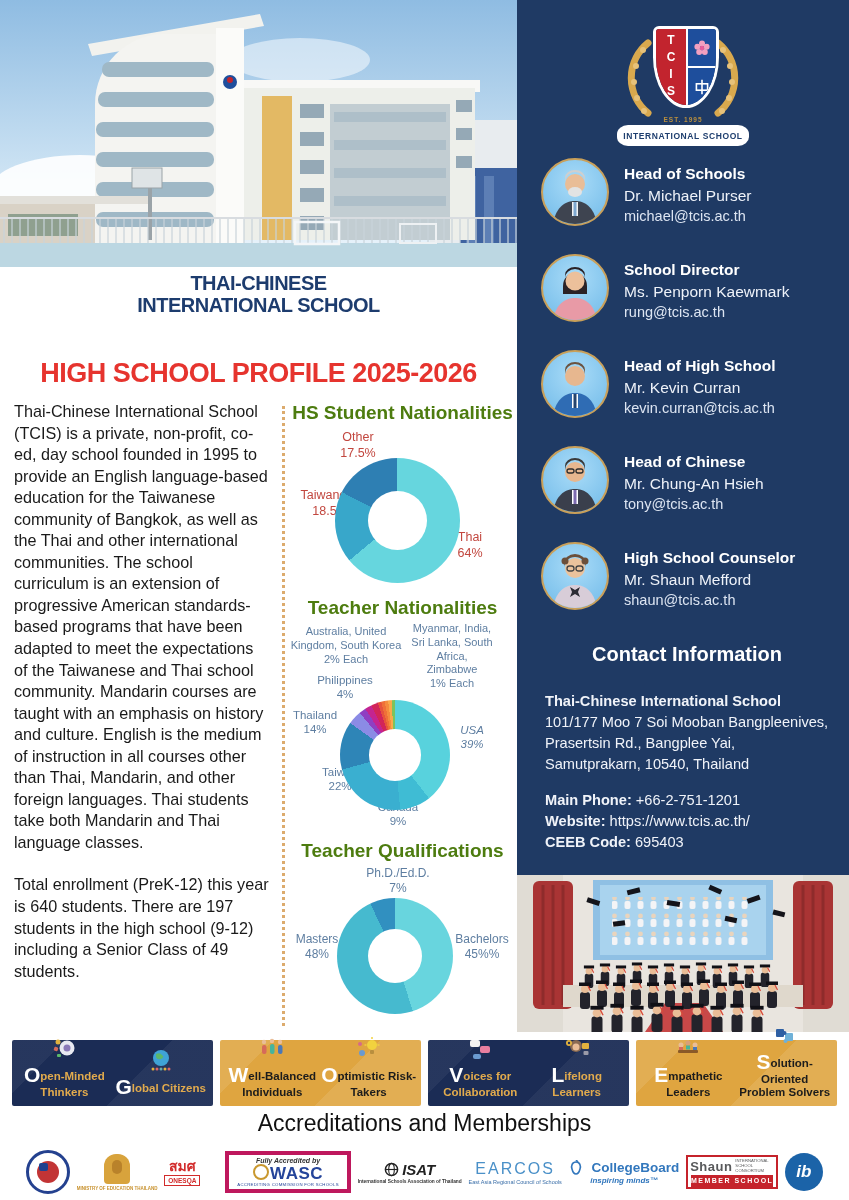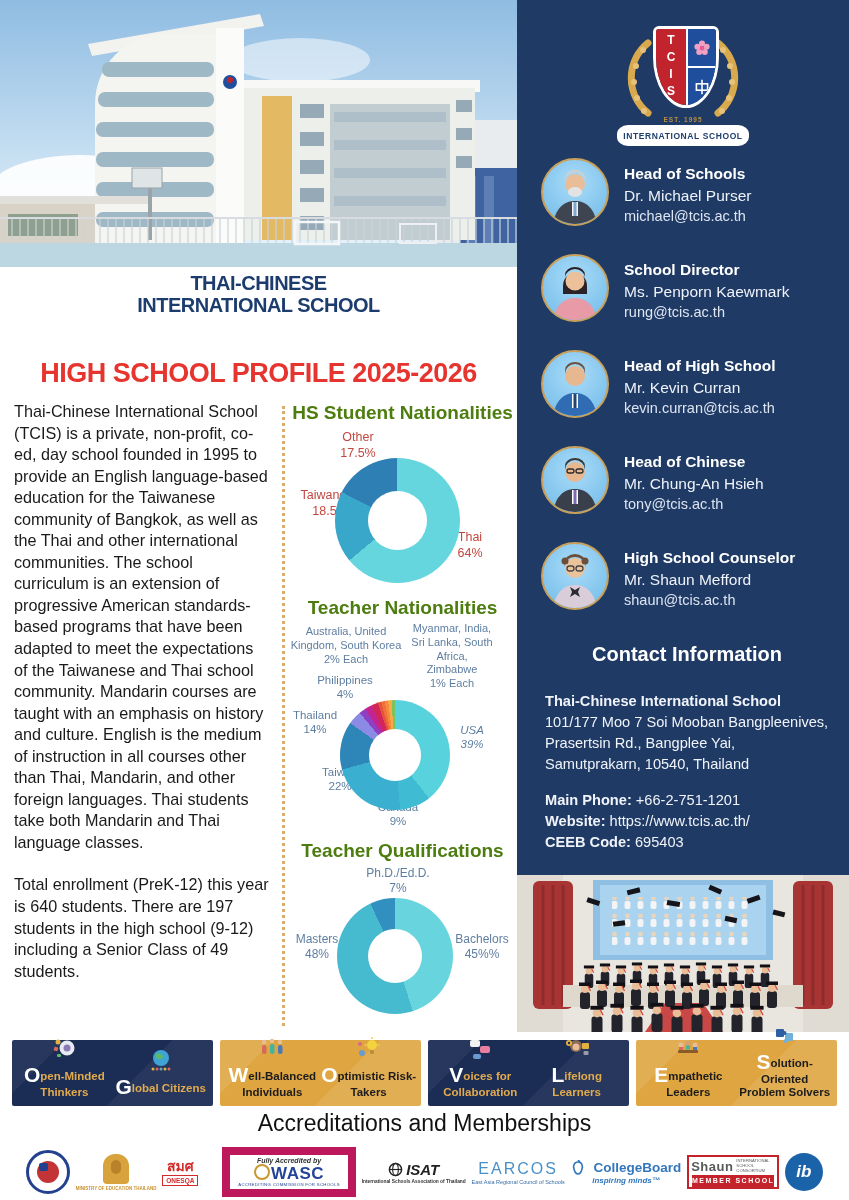--- a/index.html
+++ b/index.html
@@ -80,21 +80,21 @@
   .lg{display:flex;flex-direction:column;align-items:center;justify-content:center;text-align:center;}
   .seal{width:38px;height:38px;border-radius:50%;border:3px solid #24418f;background:#fff;
         display:flex;align-items:center;justify-content:center;}
   .seal .inner{width:22px;height:22px;border-radius:50%;background:#c23435;position:relative;}
   .seal .inner::after{content:"";position:absolute;left:2px;top:2px;width:9px;height:8px;background:#20418f;border-radius:2px;}
   .moe{width:26px;height:30px;background:#d8a33c;border-radius:12px 12px 4px 4px;position:relative;}
   .moe::after{content:"";position:absolute;left:8px;top:6px;width:10px;height:14px;background:#b9822a;border-radius:6px;}
   .moe-cap{font-size:4.5px;color:#c8922f;font-weight:700;margin-top:2px;}
   .onesqa-main{color:#d22b2b;font-weight:800;font-size:14px;line-height:1;}
   .onesqa-cap{margin-top:2px;border:1.5px solid #d22b2b;color:#d22b2b;font-size:6.5px;font-weight:700;padding:1px 3px;}
-  .wasc{border:8px solid #be185d;background:#fff;padding:2px 8px;line-height:1.05;margin-left:18px;}
+  .wasc{border:4px solid #be185d;background:#fff;padding:2px 8px;line-height:1.05;margin-left:18px;}
   .wasc .t{font-style:italic;font-size:7px;color:#333;font-weight:700;text-align:left;}
   .wasc .m{font-size:17px;font-weight:800;color:#24449a;letter-spacing:.5px;}
   .wasc .m .ring{display:inline-block;width:12px;height:12px;border:2.5px solid #c9982f;border-radius:50%;vertical-align:-1px;margin-right:1px;}
   .wasc .c{font-size:4.3px;color:#24449a;letter-spacing:.3px;}
   .isat-row{display:flex;align-items:center;gap:3px;}
   .isat-main{font-size:15px;font-weight:800;font-style:italic;color:#222;}
   .isat-cap{font-size:4.8px;color:#333;font-weight:700;margin-top:1px;}
   .earcos-main{font-size:16px;color:#4a90c8;letter-spacing:2px;font-weight:400;}
   .earcos-cap{font-size:5.5px;color:#3a6ea8;margin-top:1px;}
   .cb-row{display:flex;align-items:center;gap:9px;}

